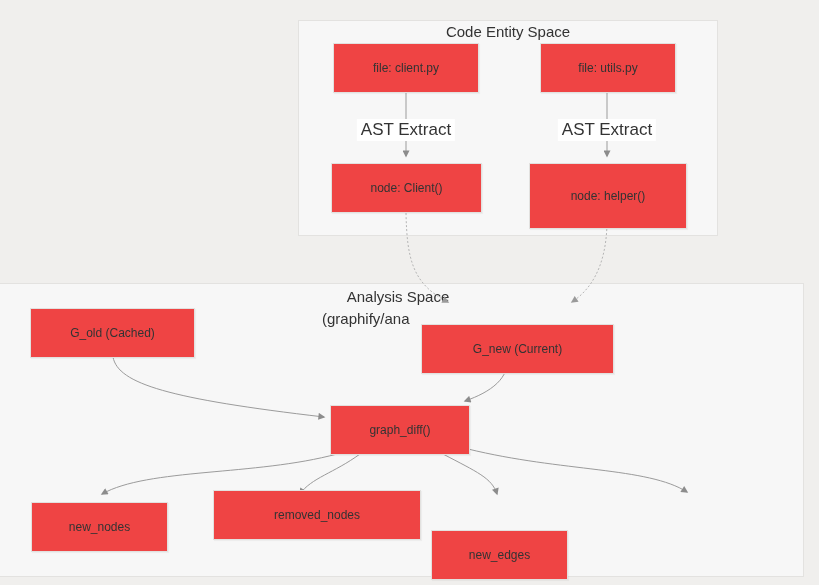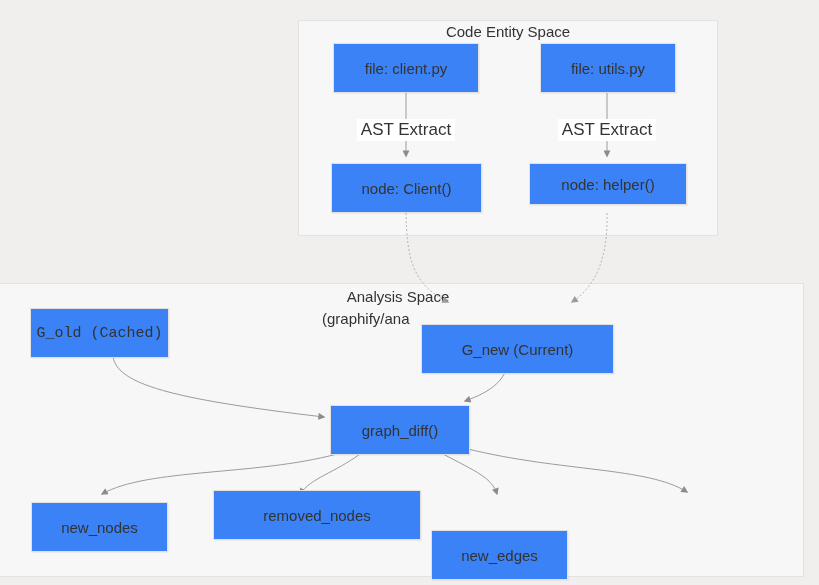--- a/index.html
+++ b/index.html
@@ -10,29 +10,29 @@
   }
   .cluster{position:absolute;background:#f7f7f7;border:1px solid #e3e2e0;box-sizing:border-box;z-index:1;}
   #cluster-code{left:298px;top:20px;width:420px;height:216px;}
   #cluster-analysis{left:-8px;top:283px;width:812px;height:294px;}
   .cluster-title{position:absolute;font-size:15px;line-height:18px;color:#333;z-index:2;white-space:nowrap;}
   #title-code{left:298px;top:23px;width:420px;text-align:center;}
   #title-analysis-1{left:298px;top:288px;width:200px;text-align:center;}
   #title-analysis-2{left:322px;top:310px;}
   .edges{position:absolute;left:0;top:0;z-index:2;}
   .node{
-    position:absolute;background:#3b82f6;border:1px solid #e2e1df;box-sizing:border-box;
+    position:absolute;background:#ef4444;border:1px solid #e2e1df;box-sizing:border-box;
     display:flex;align-items:center;justify-content:center;
-    font-size:15px;color:#333;z-index:3;box-shadow:1px 1px 1px rgba(0,0,0,0.04);
+    font-size:12px;color:#333;z-index:3;box-shadow:1px 1px 1px rgba(0,0,0,0.04);
   }
   #n-file-client{left:333px;top:43px;width:146px;height:50px;}
   #n-file-utils{left:540px;top:43px;width:136px;height:50px;}
   #n-node-client{left:331px;top:163px;width:151px;height:50px;}
-  #n-node-helper{left:529px;top:163px;width:158px;height:42px;}
-  #n-g-old{left:30px;top:308px;width:139px;height:50px;font-family:Liberation Mono, monospace;}
+  #n-node-helper{left:529px;top:163px;width:158px;height:66px;}
+  #n-g-old{left:30px;top:308px;width:165px;height:50px;}
   #n-g-new{left:421px;top:324px;width:193px;height:50px;}
   #n-graph-diff{left:330px;top:405px;width:140px;height:50px;}
   #n-new-nodes{left:31px;top:502px;width:137px;height:50px;}
   #n-removed-nodes{left:213px;top:490px;width:208px;height:50px;}
   #n-new-edges{left:431px;top:502px;width:137px;height:50px;margin-top:28px;}
   #n-summary-text{left:613px;top:502px;width:160px;height:50px;}
   .edge-label{
     position:absolute;z-index:4;background:#ffffff;padding:1px 4px;
     font-size:17px;color:#333;transform:translateX(-50%);white-space:nowrap;
   }

